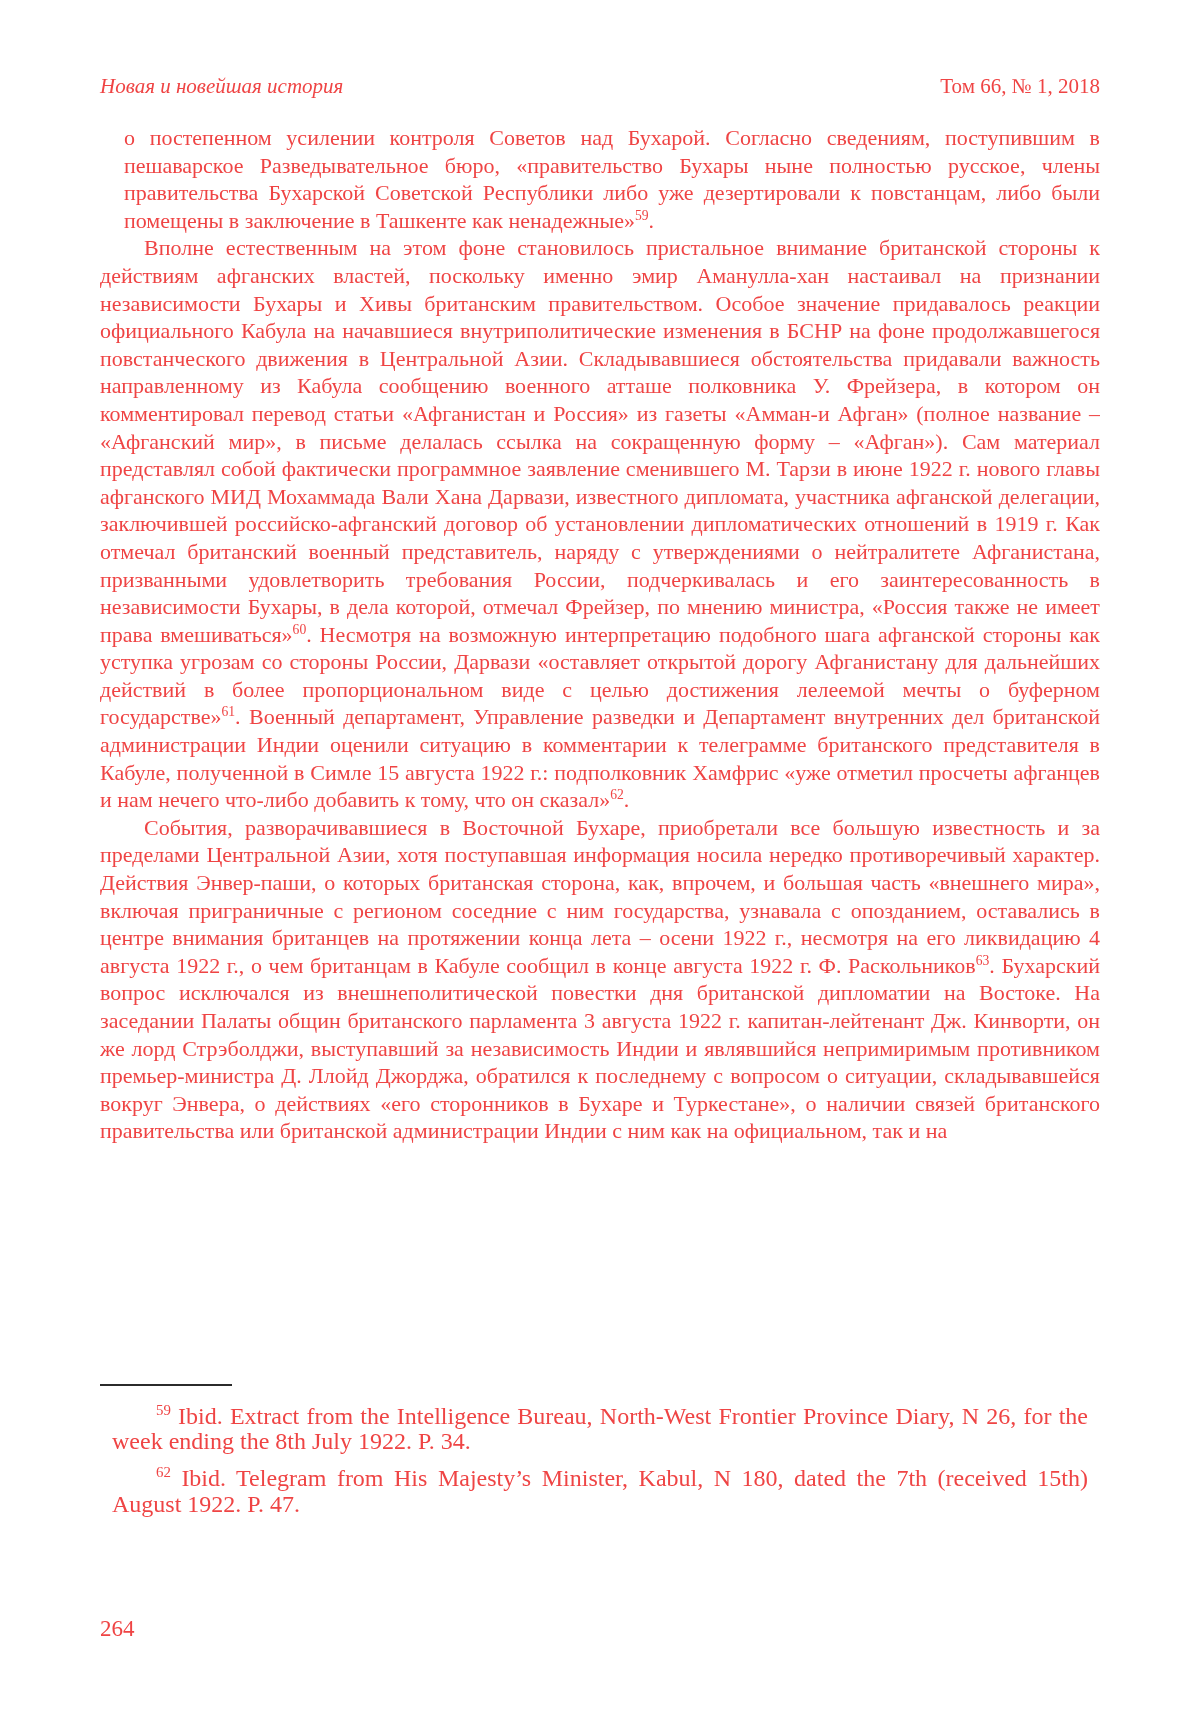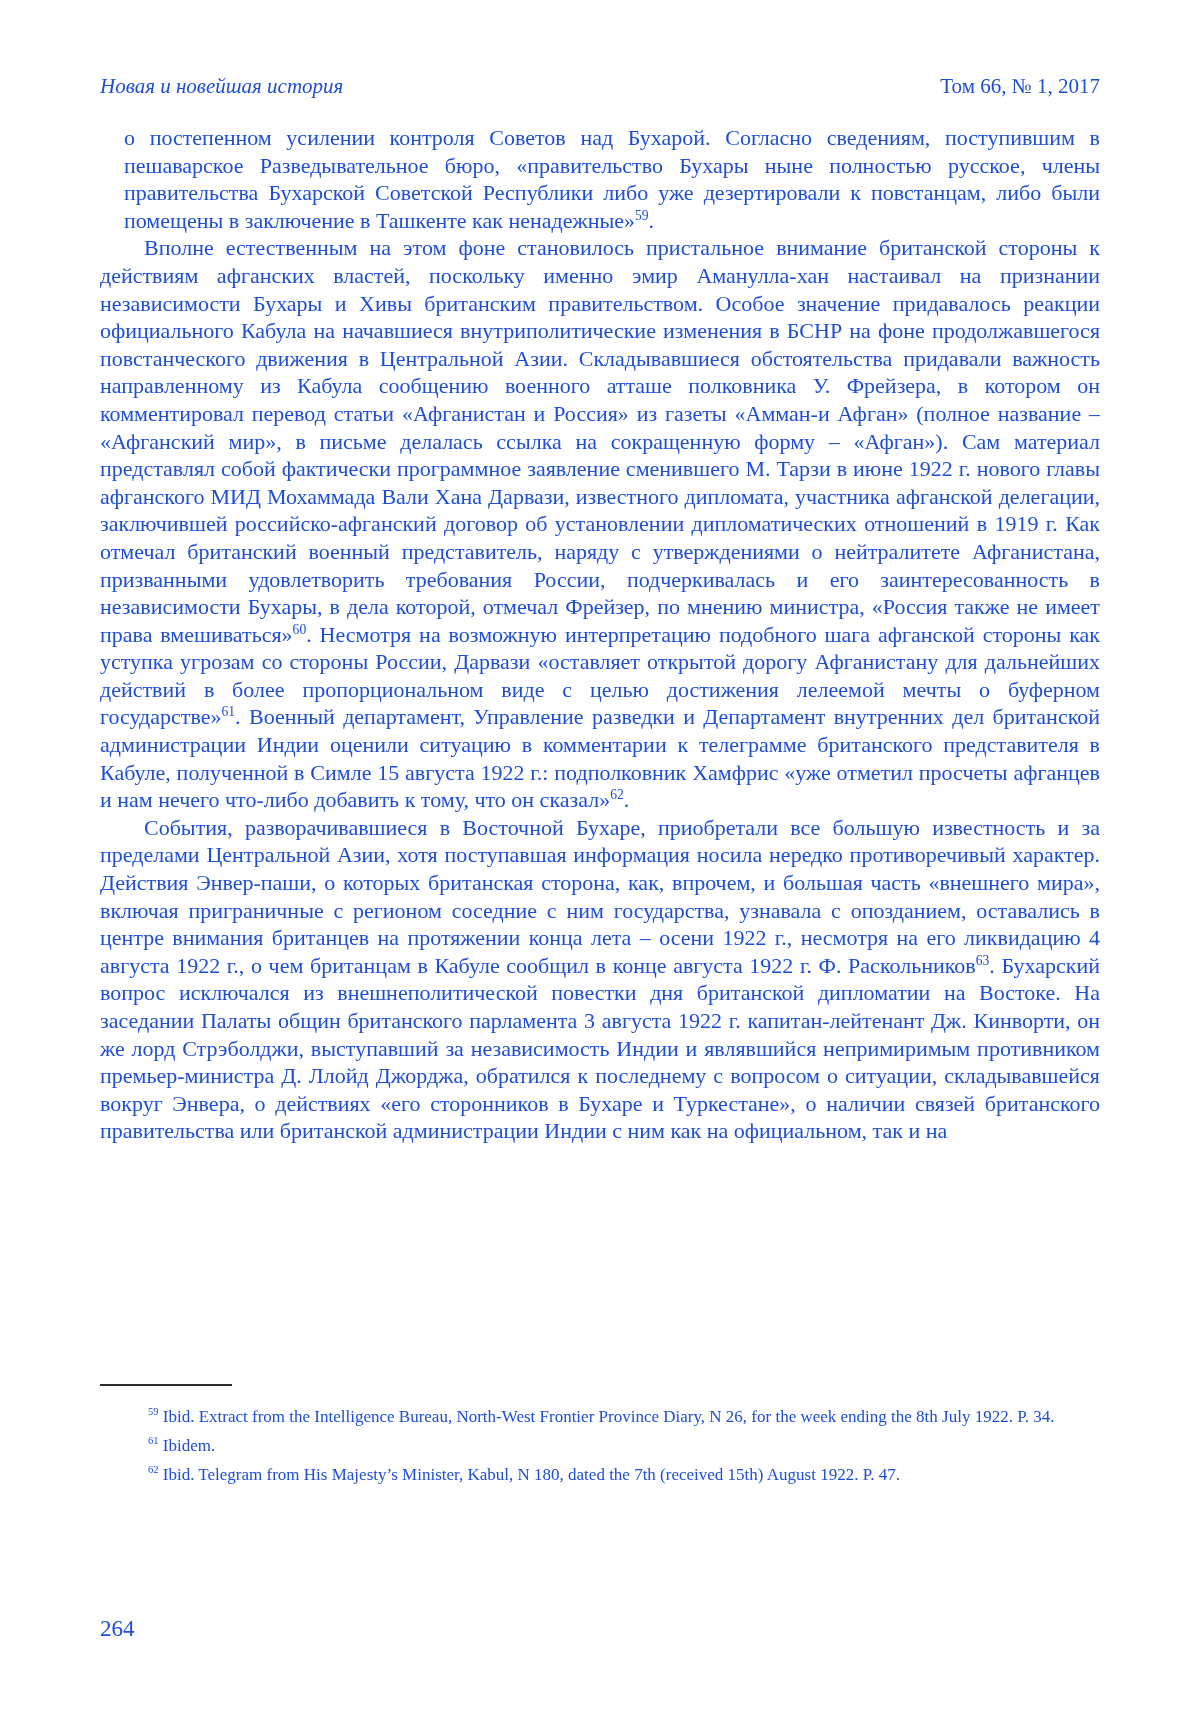--- a/index.html
+++ b/index.html
@@ -6,21 +6,21 @@
     margin: 0;
     padding: 0;
     background: #e8e8e8;
   }
   .page {
     position: relative;
     width: 1200px;
     height: 1719px;
     margin: 0 auto;
     background: #ffffff;
-    color: #1d4ed8;
+    color: #ef4444;
     font-family: "Liberation Serif", "DejaVu Serif", serif;
     overflow: hidden;
   }
   .running-header {
     position: absolute;
     top: 74px;
     left: 100px;
     width: 1000px;
     display: flex;
     justify-content: space-between;
@@ -64,54 +64,53 @@
     left: 100px;
     width: 1000px;
   }
   .footnote-separator {
     width: 132px;
     height: 0;
     border-top: 2px solid #2b2b2b;
     margin: 0 0 18px 0;
   }
   .footnotes p {
-    margin: 4px;
-    font-size: 17px;
+    margin: 12px;
+    font-size: 24px;
     line-height: 25.2px;
     text-align: justify;
     text-indent: 44px;
   }
   .page-number {
     position: absolute;
     top: 1616px;
     left: 100px;
     font-size: 23px;
     line-height: 26px;
   }
 </style>
 </head>
 <body>
 
 <div class="page">
 
   <div class="running-header">
     <span class="journal-title">Новая и новейшая история</span>
-    <span class="volume-info">Том 66, № 1, 2017</span>
+    <span class="volume-info">Том 66, № 1, 2018</span>
   </div>
 
   <div class="article-body">
       <p class="no-indent">о постепенном усилении контроля Советов над Бухарой. Согласно сведениям, поступившим в пешаварское Разведывательное бюро, «правительство Бухары ныне полностью русское, члены правительства Бухарской Советской Республики либо уже дезертировали к повстанцам, либо были помещены в заключение в Ташкенте как ненадежные»<sup>59</sup>.</p>
       <p>Вполне естественным на этом фоне становилось пристальное внимание британской стороны к действиям афганских властей, поскольку именно эмир Аманулла-хан настаивал на признании независимости Бухары и Хивы британским правительством. Особое значение придавалось реакции официального Кабула на начавшиеся внутриполитические изменения в БСНР на фоне продолжавшегося повстанческого движения в Центральной Азии. Складывавшиеся обстоятельства придавали важность направленному из Кабула сообщению военного атташе полковника У. Фрейзера, в котором он комментировал перевод статьи «Афганистан и Россия» из газеты «Амман-и Афган» (полное название – «Афганский мир», в письме делалась ссылка на сокращенную форму – «Афган»). Сам материал представлял собой фактически программное заявление сменившего М. Тарзи в июне 1922 г. нового главы афганского МИД Мохаммада Вали Хана Дарвази, известного дипломата, участника афганской делегации, заключившей российско-афганский договор об установлении дипломатических отношений в 1919 г. Как отмечал британский военный представитель, наряду с утверждениями о нейтралитете Афганистана, призванными удовлетворить требования России, подчеркивалась и его заинтересованность в независимости Бухары, в дела которой, отмечал Фрейзер, по мнению министра, «Россия также не имеет права вмешиваться»<sup>60</sup>. Несмотря на возможную интерпретацию подобного шага афганской стороны как уступка угрозам со стороны России, Дарвази «оставляет открытой дорогу Афганистану для дальнейших действий в более пропорциональном виде с целью достижения лелеемой мечты о буферном государстве»<sup>61</sup>. Военный департамент, Управление разведки и Департамент внутренних дел британской администрации Индии оценили ситуацию в комментарии к телеграмме британского представителя в Кабуле, полученной в Симле 15 августа 1922 г.: подполковник Хамфрис «уже отметил просчеты афганцев и нам нечего что-либо добавить к тому, что он сказал»<sup>62</sup>.</p>
       <p>События, разворачивавшиеся в Восточной Бухаре, приобретали все большую известность и за пределами Центральной Азии, хотя поступавшая информация носила нередко противоречивый характер. Действия Энвер-паши, о которых британская сторона, как, впрочем, и большая часть «внешнего мира», включая приграничные с регионом соседние с ним государства, узнавала с опозданием, оставались в центре внимания британцев на протяжении конца лета – осени 1922 г., несмотря на его ликвидацию 4 августа 1922 г., о чем британцам в Кабуле сообщил в конце августа 1922 г. Ф. Раскольников<sup>63</sup>. Бухарский вопрос исключался из внешнеполитической повестки дня британской дипломатии на Востоке. На заседании Палаты общин британского парламента 3 августа 1922 г. капитан-лейтенант Дж. Кинворти, он же лорд Стрэболджи, выступавший за независимость Индии и являвшийся непримиримым противником премьер-министра Д. Ллойд Джорджа, обратился к последнему с вопросом о ситуации, складывавшейся вокруг Энвера, о действиях «его сторонников в Бухаре и Туркестане», о наличии связей британского правительства или британской администрации Индии с ним как на официальном, так и на</p>
     </div>
 
   <div class="footnote-block">
     <div class="footnote-separator"></div>
     <div class="footnotes">
         <p><sup>59</sup> Ibid. Extract from the Intelligence Bureau, North-West Frontier Province Diary, N 26, for the week ending the 8th July 1922. P. 34.</p>
-        <p><sup>61</sup> Ibidem.</p>
         <p><sup>62</sup> Ibid. Telegram from His Majesty’s Minister, Kabul, N 180, dated the 7th (received 15th) August 1922. P. 47.</p>
       </div>
   </div>
 
   <div class="page-number">264</div>
 
 </div>
 
 </body></html>

